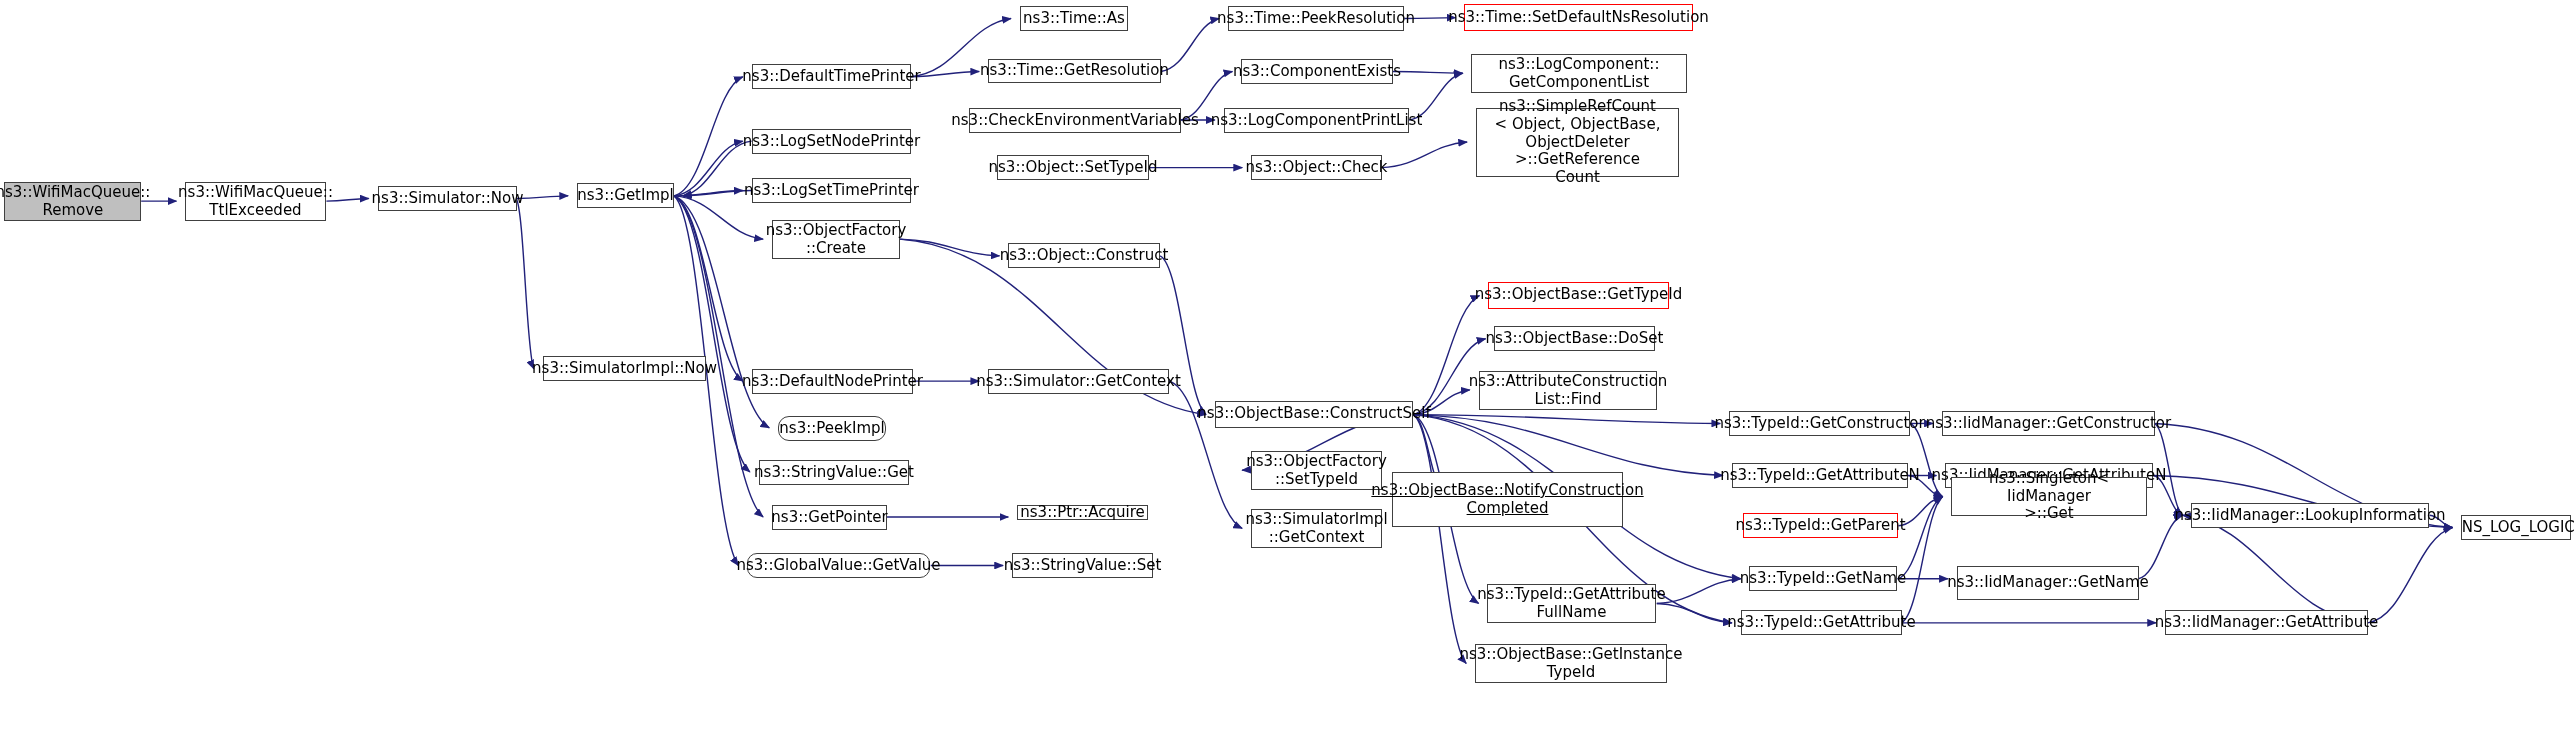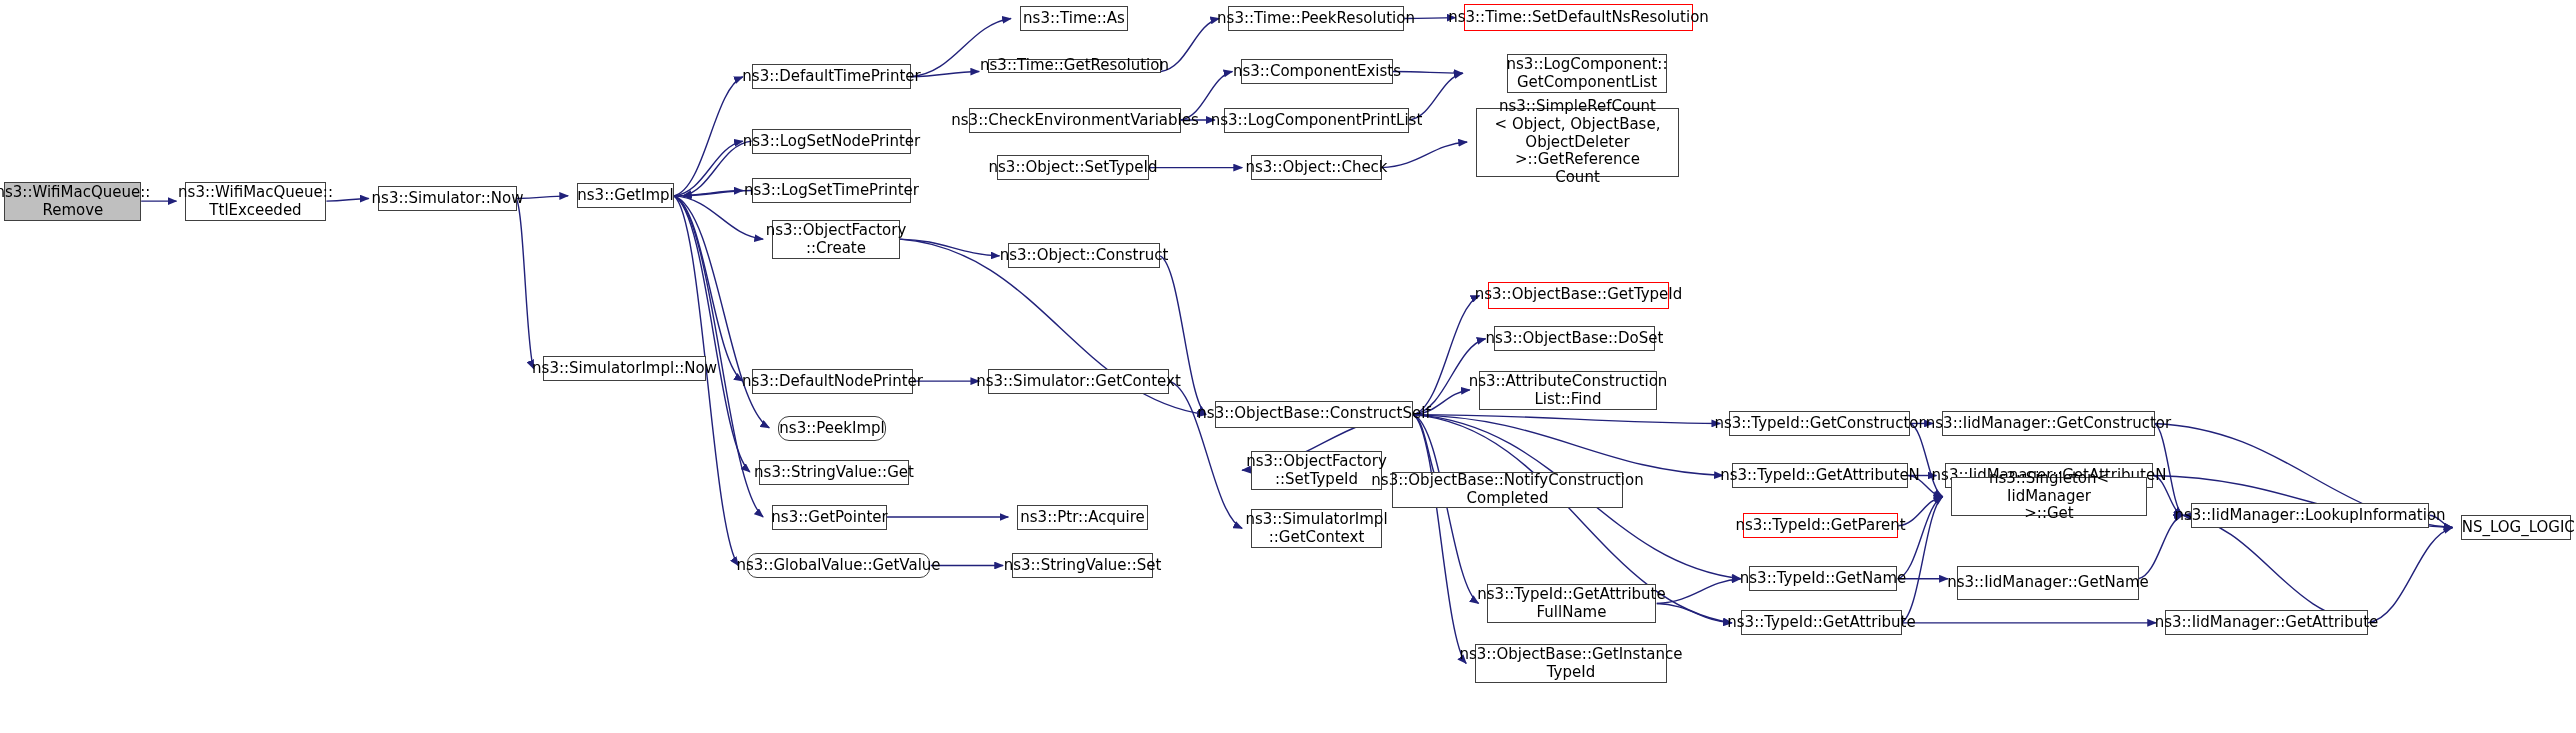--- a/index.html
+++ b/index.html
@@ -110,48 +110,48 @@
       <div class="node" style="left: 752px; top: 129px; width: 159px; height: 25px;">ns3::LogSetNodePrinter</div>
       <div class="node" style="left: 752px; top: 178px; width: 159px; height: 25px;">ns3::LogSetTimePrinter</div>
       <div class="node" style="left: 772px; top: 220px; width: 128px; height: 39px;">ns3::ObjectFactory
 ::Create</div>
       <div class="node" style="left: 752px; top: 369px; width: 161px; height: 25px;">ns3::DefaultNodePrinter</div>
       <div class="node" style="left: 778px; top: 416px; width: 108px; height: 25px; border-radius: 11px;">ns3::PeekImpl</div>
       <div class="node" style="left: 759px; top: 460px; width: 150px; height: 25px;">ns3::StringValue::Get</div>
       <div class="node" style="left: 772px; top: 505px; width: 115px; height: 25px;">ns3::GetPointer</div>
       <div class="node" style="left: 747px; top: 553px; width: 183px; height: 25px; border-radius: 10px;">ns3::GlobalValue::GetValue</div>
       <div class="node" style="left: 1020px; top: 6.2px; width: 108px; height: 25px;">ns3::Time::As</div>
-      <div class="node" style="left: 988px; top: 59px; width: 173px; height: 14px;">ns3::Time::GetResolution</div>
+      <div class="node" style="left: 988px; top: 59px; width: 173px; height: 24px;">ns3::Time::GetResolution</div>
       <div class="node" style="left: 969px; top: 108px; width: 212px; height: 25px;">ns3::CheckEnvironmentVariables</div>
       <div class="node" style="left: 997px; top: 155px; width: 152px; height: 25px;">ns3::Object::SetTypeId</div>
       <div class="node" style="left: 1008px; top: 243px; width: 152px; height: 25px;">ns3::Object::Construct</div>
       <div class="node" style="left: 988px; top: 369px; width: 181px; height: 25px;">ns3::Simulator::GetContext</div>
-      <div class="node" style="left: 1017px; top: 505px; width: 131px; height: 25px;">ns3::Ptr::Acquire</div>
+      <div class="node" style="left: 1017px; top: 505px; width: 131px; height: 15px;">ns3::Ptr::Acquire</div>
       <div class="node" style="left: 1012px; top: 553px; width: 141px; height: 25px;">ns3::StringValue::Set</div>
       <div class="node" style="left: 1228px; top: 6.2px; width: 176px; height: 25px;">ns3::Time::PeekResolution</div>
       <div class="node" style="left: 1241px; top: 59px; width: 152px; height: 25px;">ns3::ComponentExists</div>
       <div class="node" style="left: 1224px; top: 108px; width: 185px; height: 25px;">ns3::LogComponentPrintList</div>
       <div class="node" style="left: 1251px; top: 155px; width: 131px; height: 25px;">ns3::Object::Check</div>
       <div class="node red" style="left: 1464px; top: 4.4px; width: 229px; height: 26.5px;">ns3::Time::SetDefaultNsResolution</div>
-      <div class="node" style="left: 1471px; top: 54px; width: 160px; height: 39px; margin-left: 36px;">ns3::LogComponent::
+      <div class="node" style="left: 1471px; top: 54px; width: 216px; height: 39px;">ns3::LogComponent::
 GetComponentList</div>
       <div class="node" style="left: 1476px; top: 108px; width: 203px; height: 69px;">ns3::SimpleRefCount
 &lt; Object, ObjectBase,
 ObjectDeleter &gt;::GetReference
 Count</div>
       <div class="node" style="left: 1215px; top: 401px; width: 198px; height: 26.5px;">ns3::ObjectBase::ConstructSelf</div>
       <div class="node" style="left: 1251px; top: 451px; width: 131px; height: 39px;">ns3::ObjectFactory
 ::SetTypeId</div>
       <div class="node" style="left: 1251px; top: 509px; width: 131px; height: 39px;">ns3::SimulatorImpl
 ::GetContext</div>
       <div class="node red" style="left: 1488px; top: 282px; width: 181px; height: 26.5px;">ns3::ObjectBase::GetTypeId</div>
       <div class="node" style="left: 1494px; top: 326px; width: 161px; height: 25px;">ns3::ObjectBase::DoSet</div>
       <div class="node" style="left: 1479px; top: 371px; width: 178px; height: 39px;">ns3::AttributeConstruction
 List::Find</div>
-      <div class="node" style="left: 1392px; top: 472px; width: 231px; height: 36px;">ns3::ObjectBase::NotifyConstruction
+      <div class="node" style="left: 1392px; top: 472px; width: 231px; height: 55px; text-decoration: underline;">ns3::ObjectBase::NotifyConstruction
 Completed</div>
       <div class="node" style="left: 1487px; top: 584px; width: 169px; height: 39px;">ns3::TypeId::GetAttribute
 FullName</div>
       <div class="node" style="left: 1475px; top: 644px; width: 192px; height: 39px;">ns3::ObjectBase::GetInstance
 TypeId</div>
       <div class="node" style="left: 1729px; top: 411px; width: 181px; height: 25px;">ns3::TypeId::GetConstructor</div>
       <div class="node" style="left: 1732px; top: 463px; width: 176px; height: 25px;">ns3::TypeId::GetAttributeN</div>
       <div class="node red" style="left: 1743px; top: 513px; width: 155px; height: 25px;">ns3::TypeId::GetParent</div>
       <div class="node" style="left: 1749px; top: 566px; width: 148px; height: 25px;">ns3::TypeId::GetName</div>
       <div class="node" style="left: 1741px; top: 610px; width: 161px; height: 25px;">ns3::TypeId::GetAttribute</div>

